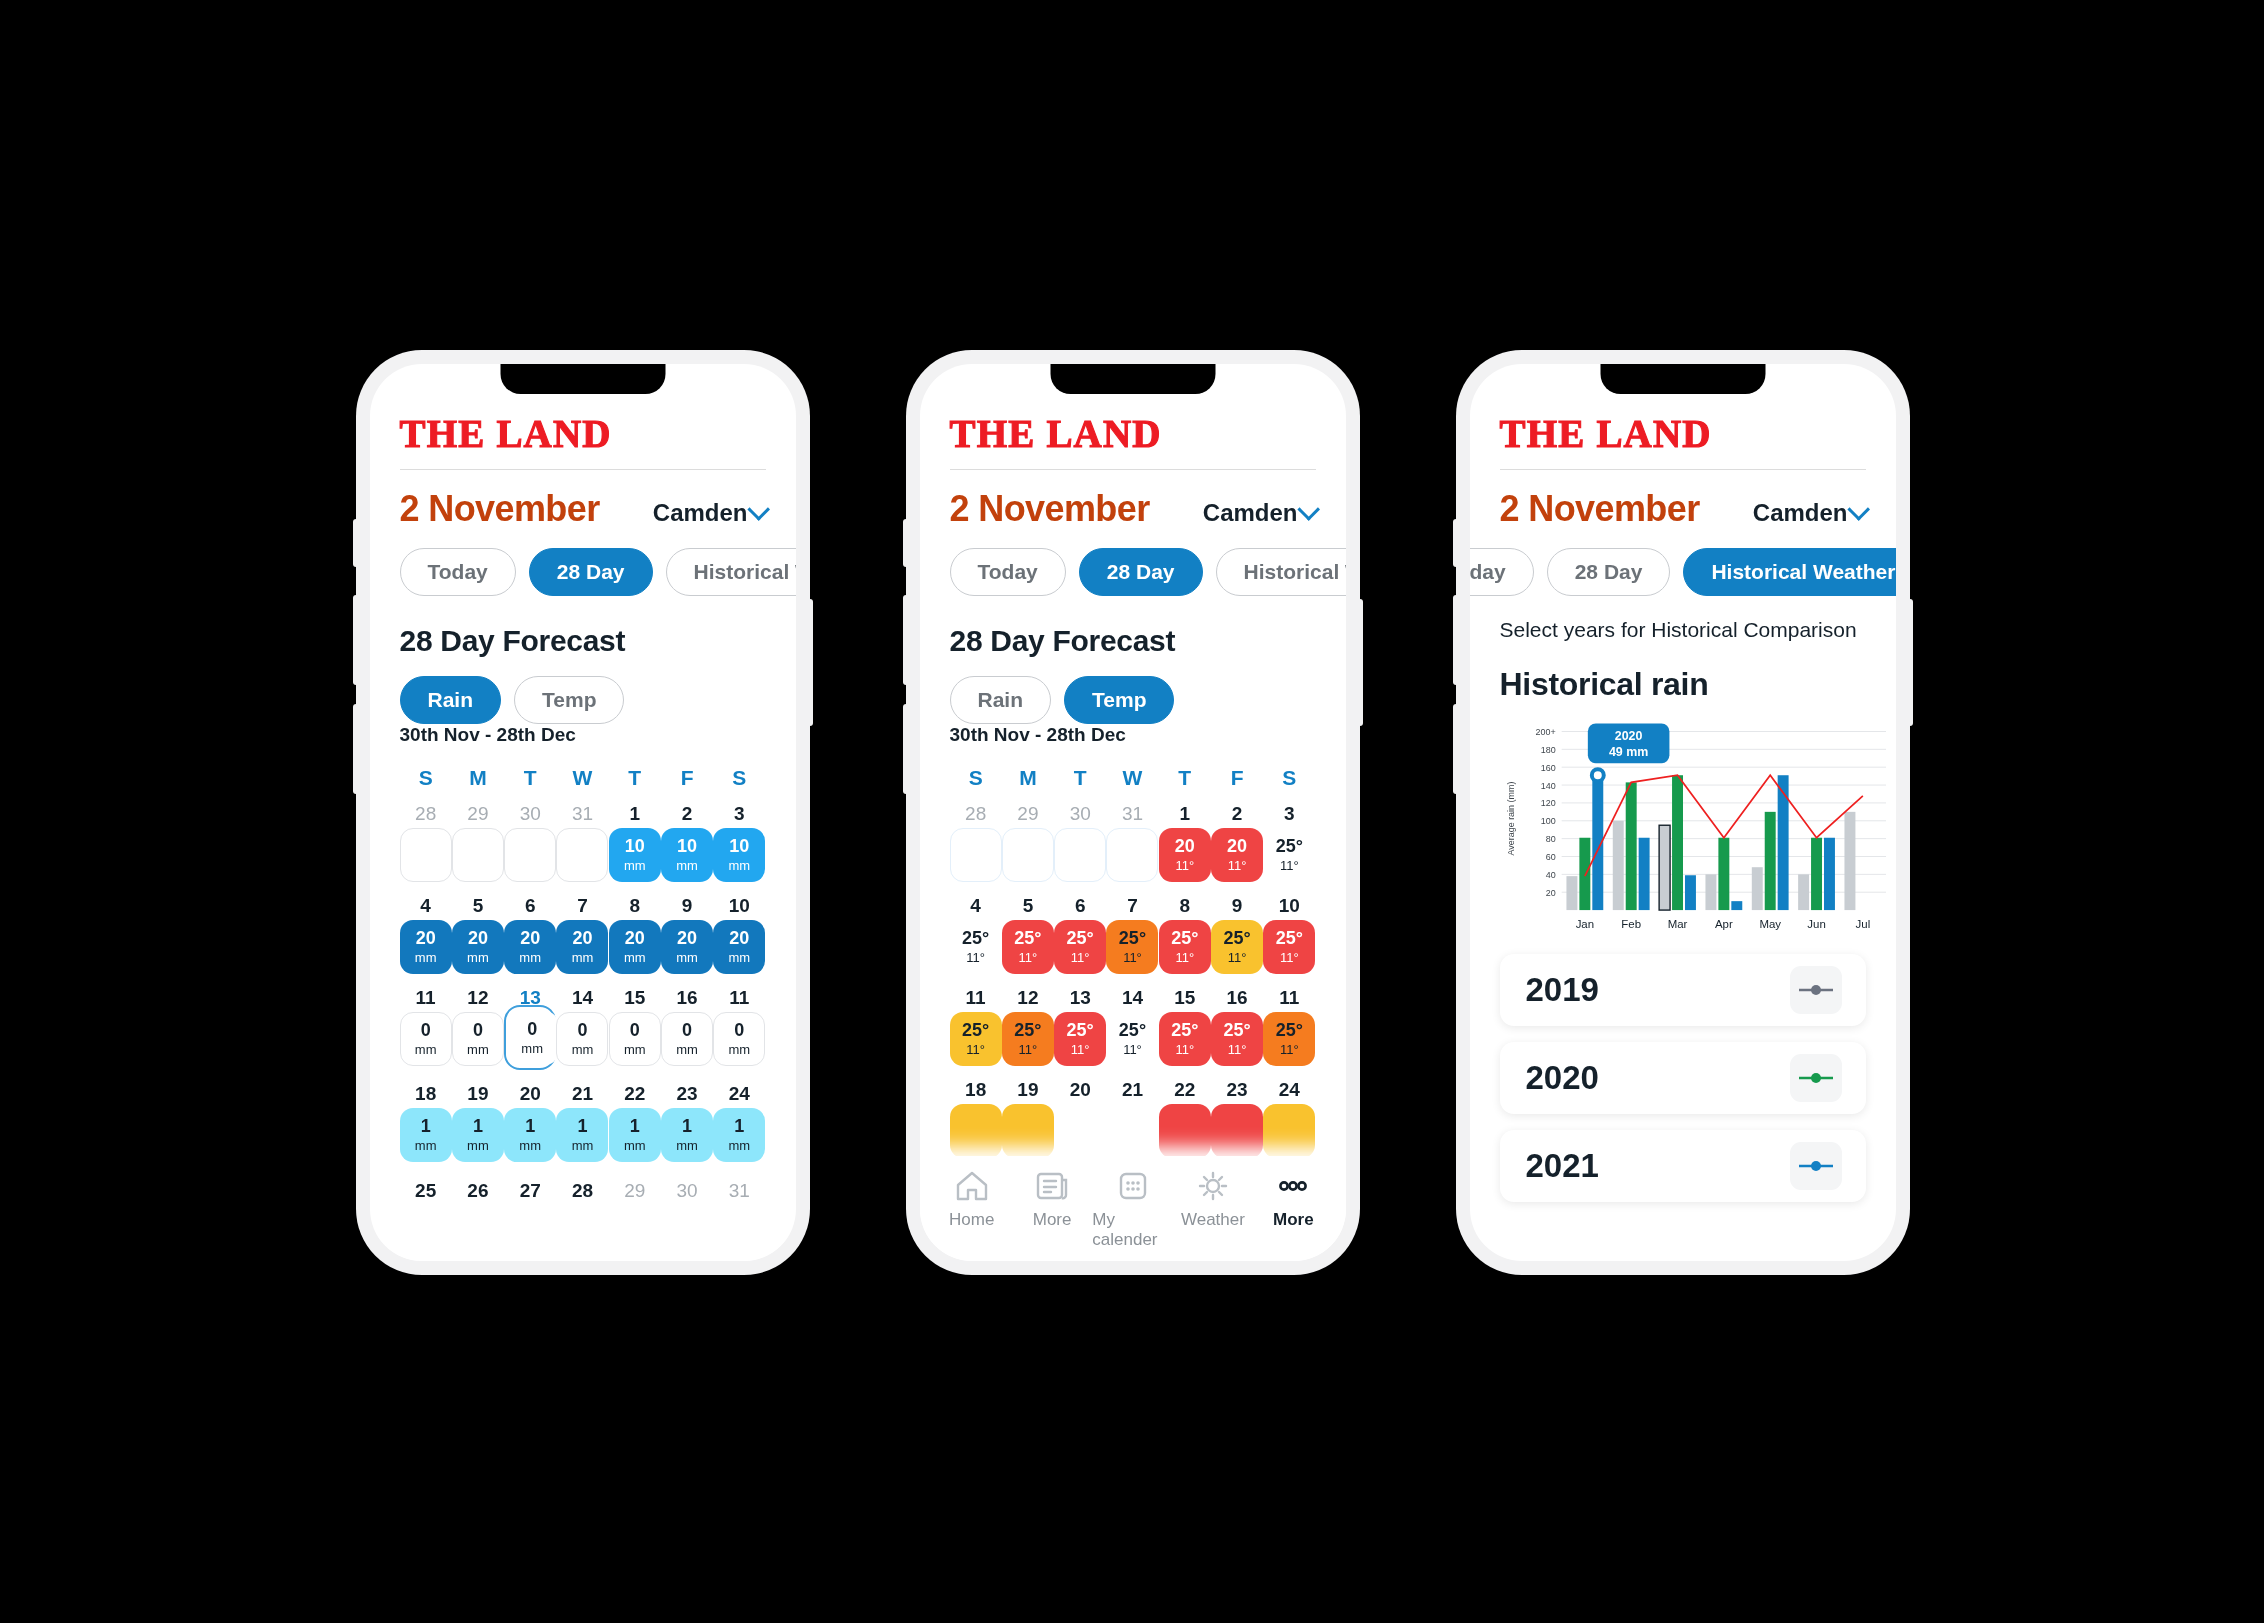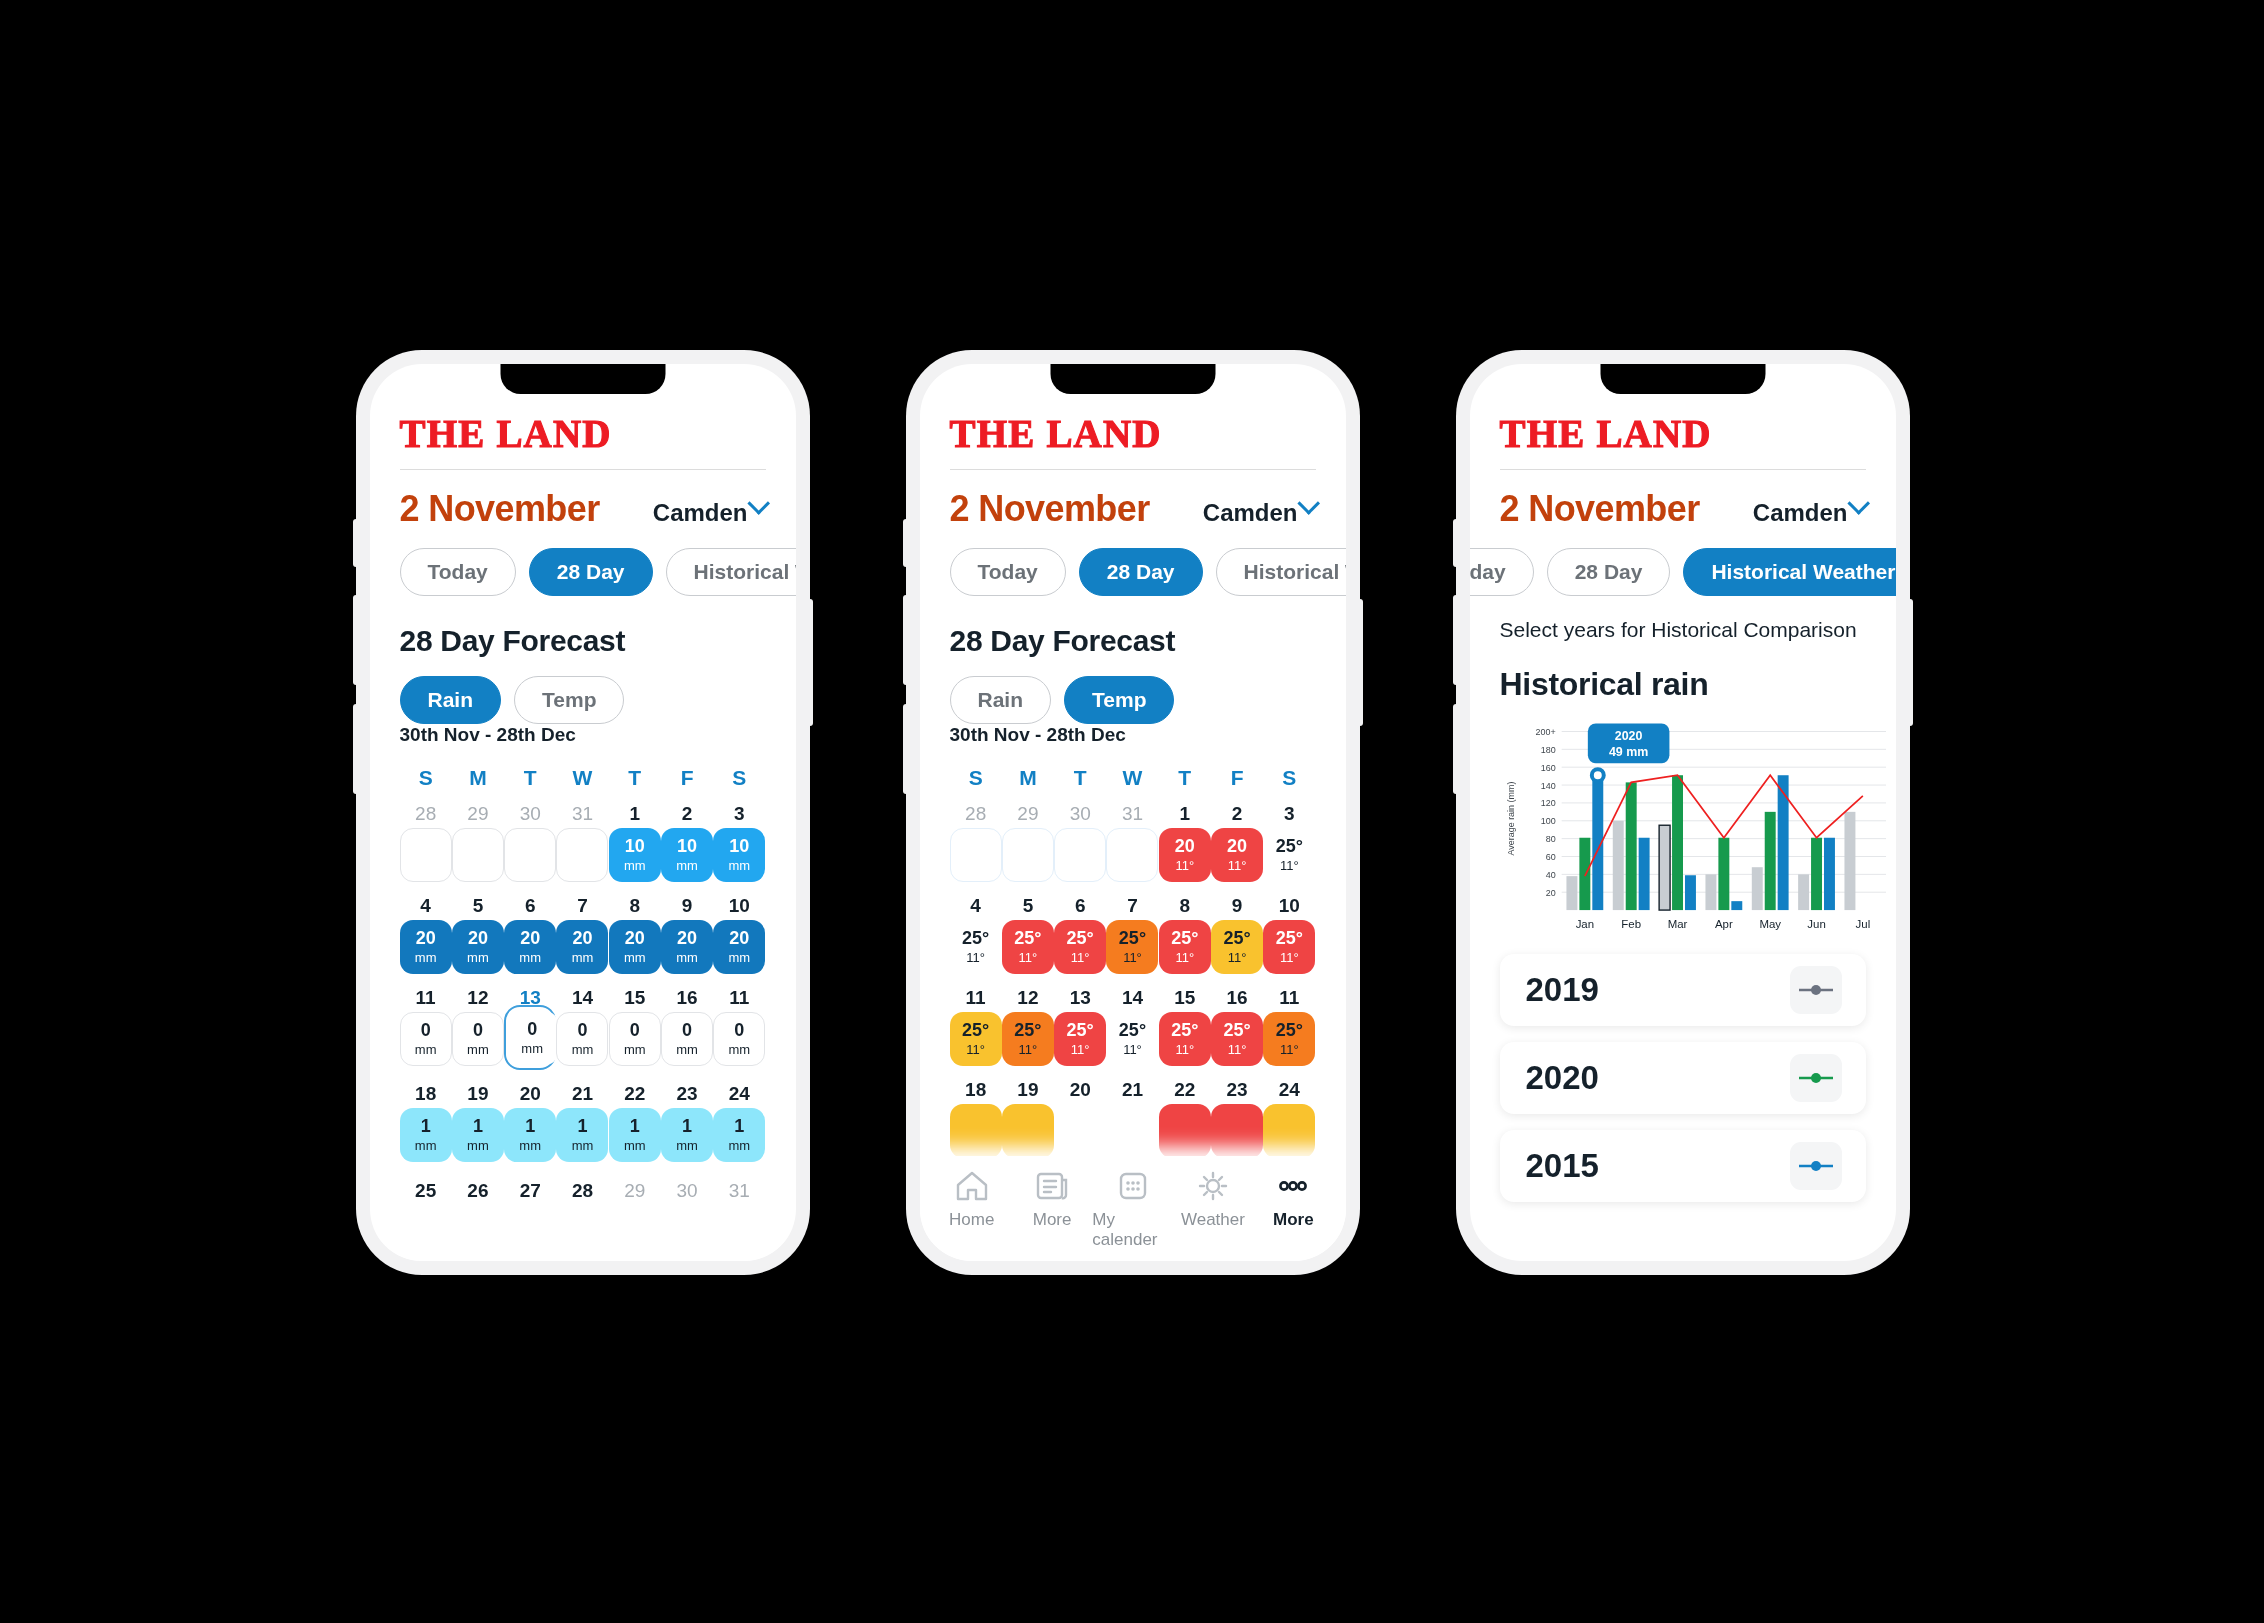--- a/index.html
+++ b/index.html
@@ -86,21 +86,21 @@
     margin-top: 18px;
   }
   .date-title {
     font-size: 36px;
     font-weight: 700;
     color: #c2410c;
     letter-spacing: -0.6px;
   }
   .loc {
     display: flex;
-    align-items: flex-start;
+    align-items: center;
     gap: 2px;
     font-size: 24px;
     font-weight: 700;
     color: #15212b;
   }
   .chev {
     display: inline-block;
     width: 16px; height: 16px;
     border-right: 3.4px solid #1280c4;
     border-bottom: 3.4px solid #1280c4;
@@ -981,21 +981,21 @@
             <div class="legend-row">
               <span class="yr">2020</span>
               <span class="swatch-box">
                 <svg width="36" height="14" viewBox="0 0 36 14">
                   <line x1="1" y1="7" x2="35" y2="7" stroke="#169a4d" stroke-width="2.4"></line>
                   <circle cx="18" cy="7" r="5" fill="#169a4d"></circle>
                 </svg>
               </span>
             </div>
             <div class="legend-row">
-              <span class="yr">2015</span>
+              <span class="yr">2021</span>
               <span class="swatch-box">
                 <svg width="36" height="14" viewBox="0 0 36 14">
                   <line x1="1" y1="7" x2="35" y2="7" stroke="#1280c4" stroke-width="2.4"></line>
                   <circle cx="18" cy="7" r="5" fill="#1280c4"></circle>
                 </svg>
               </span>
             </div>
           </div>
         </div>
       </div>

